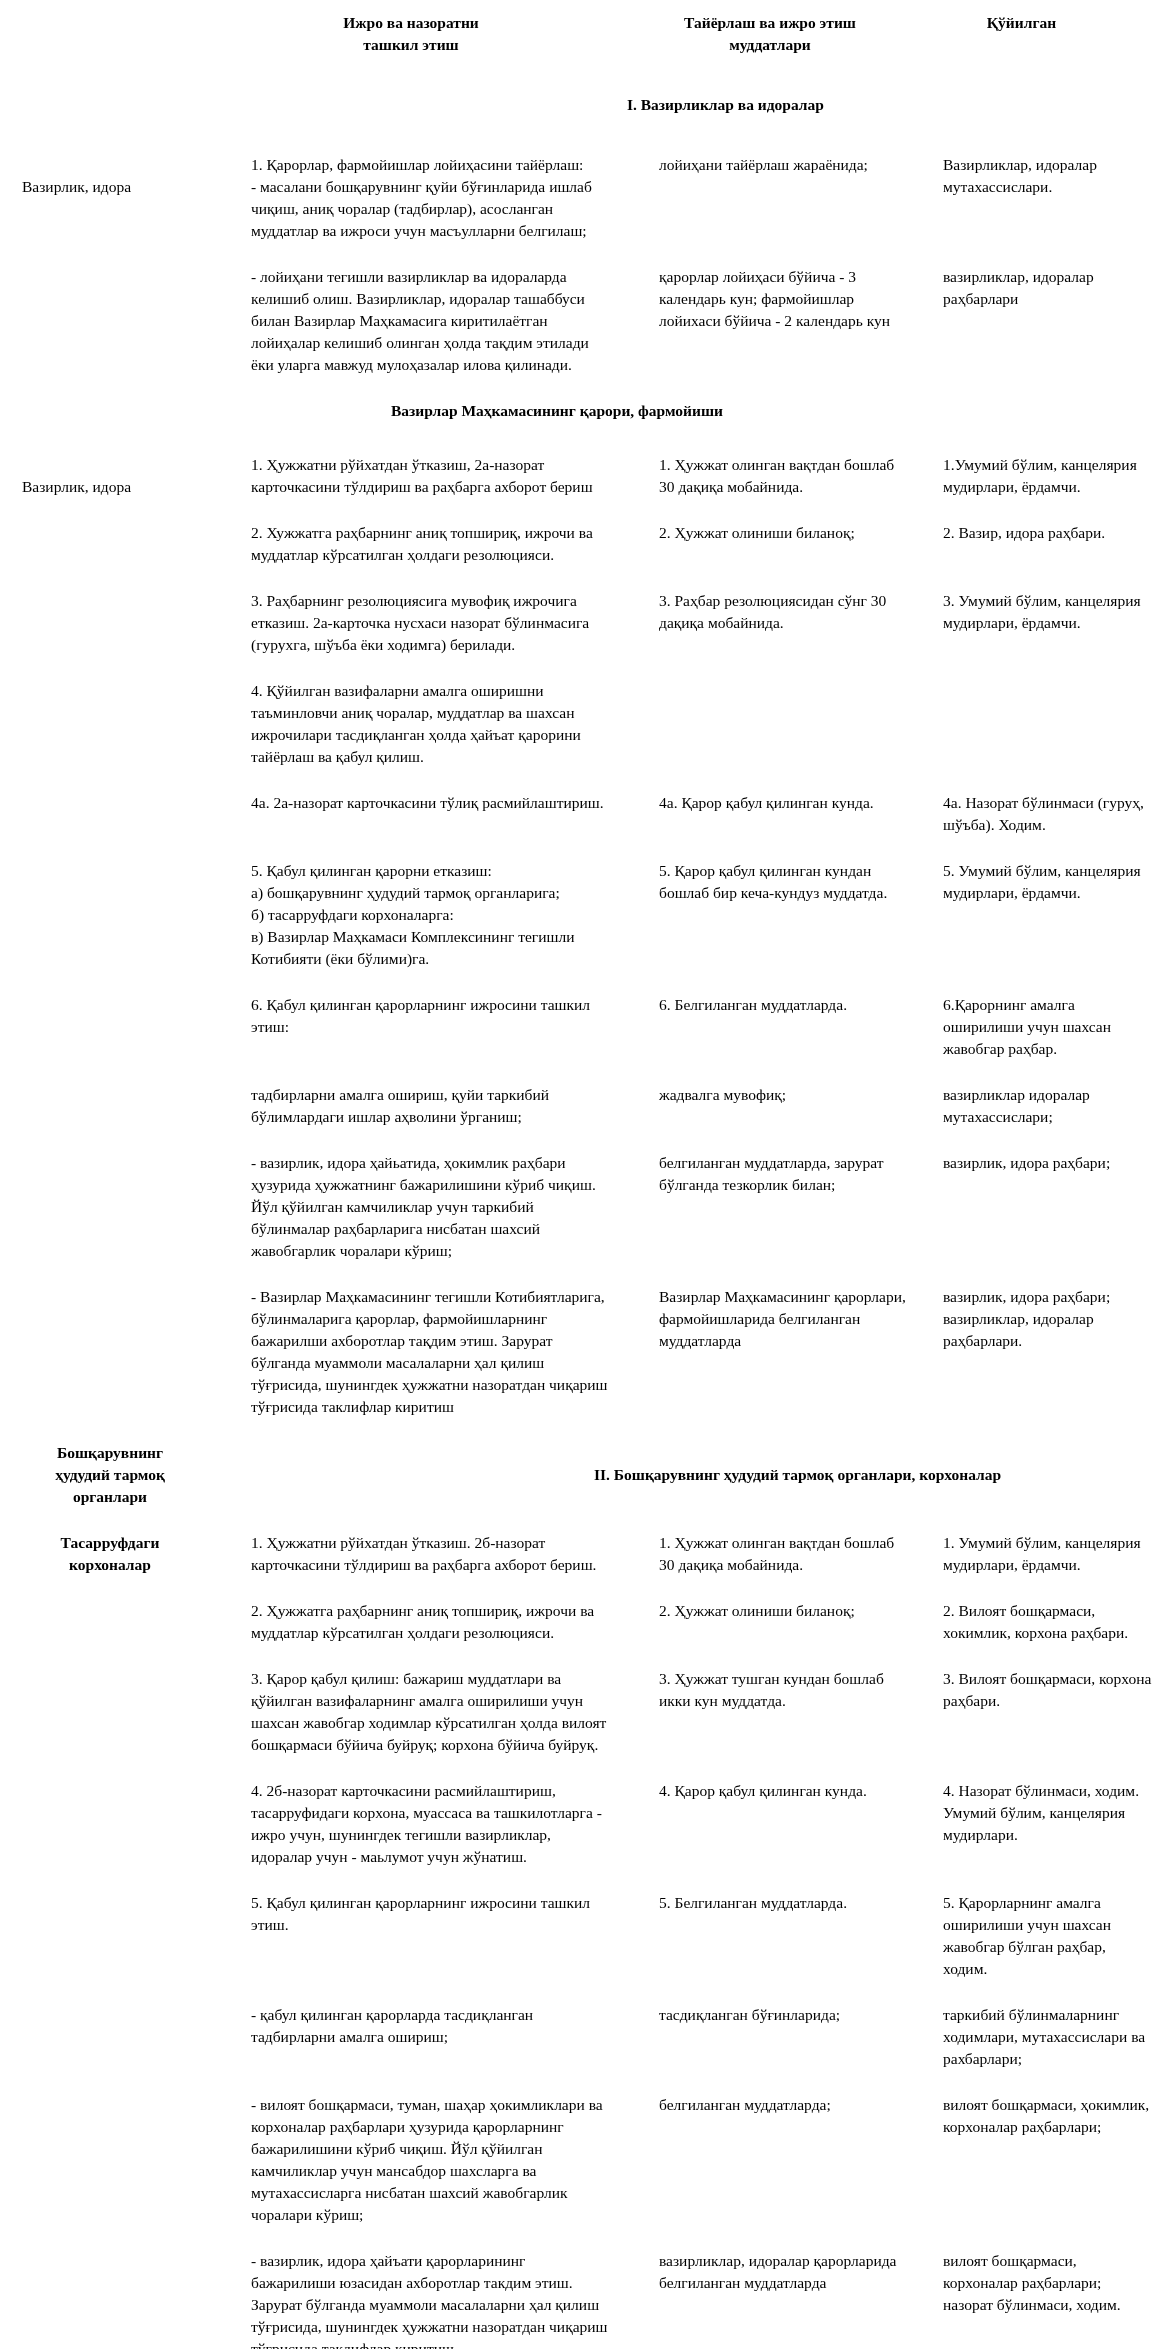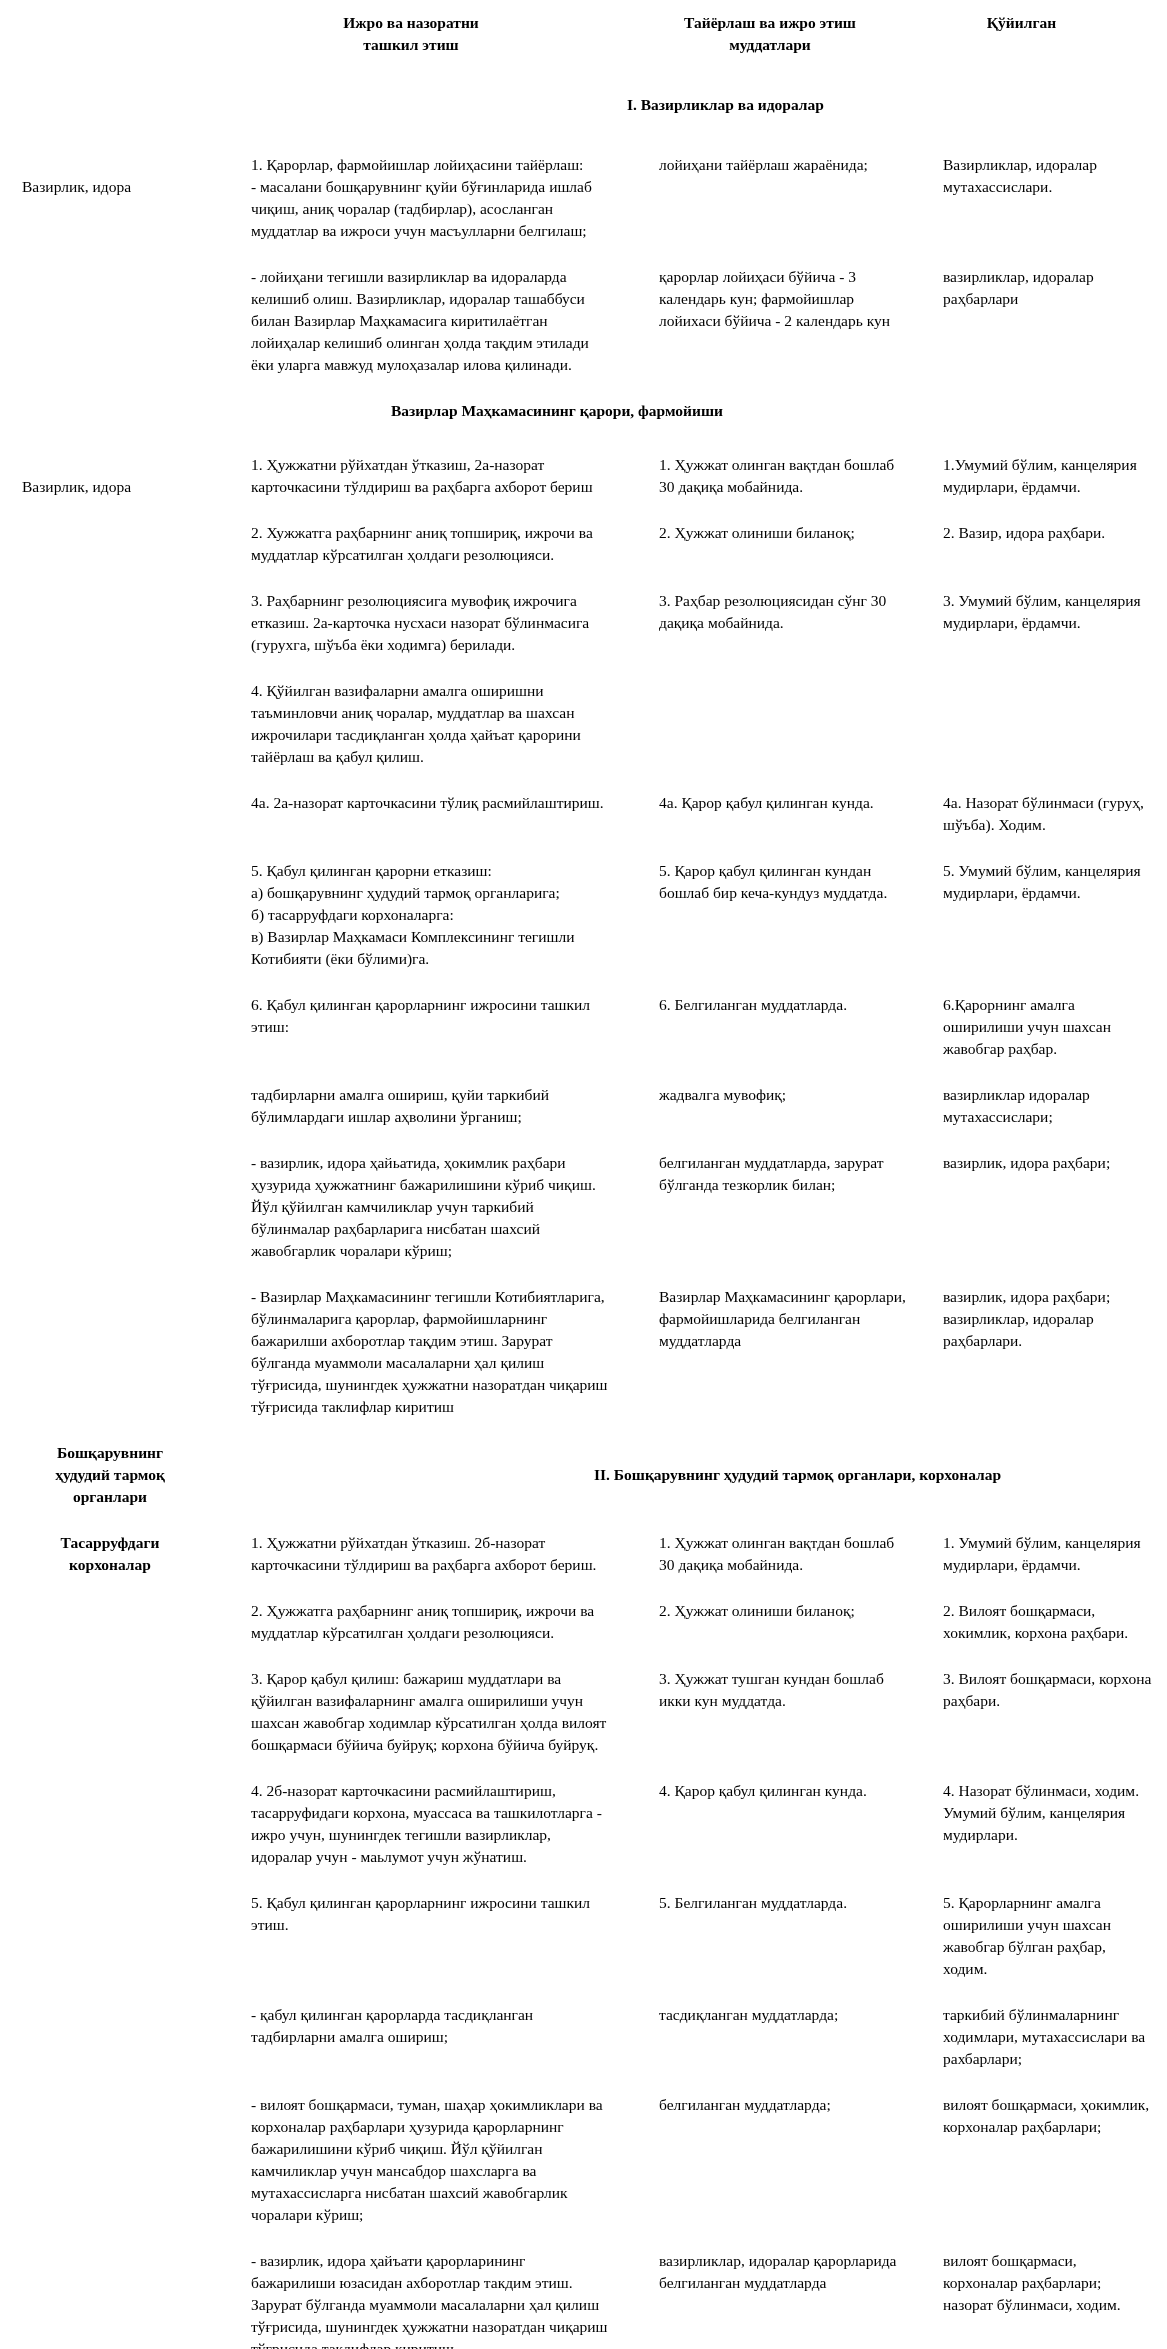--- a/index.html
+++ b/index.html
@@ -158,21 +158,21 @@
   </div>
   <div class="trow">
     <div class="cell org"></div>
     <div class="cell act">5. Қабул қилинган  қарорларнинг ижросини ташкил этиш.</div>
     <div class="cell trm">5. Белгиланган муддатларда.</div>
     <div class="cell rsp">5. Қарорларнинг амалга оширилиши учун шахсан жавобгар бўлган раҳбар, ходим.</div>
   </div>
   <div class="trow">
     <div class="cell org"></div>
     <div class="cell act">- қабул қилинган қарорларда тасдиқланган тадбирларни амалга ошириш;</div>
-    <div class="cell trm">тасдиқланган муддатларда;</div>
+    <div class="cell trm">тасдиқланган бўғинларида;</div>
     <div class="cell rsp">таркибий бўлинмаларнинг ходимлари, мутахассислари ва рахбарлари;</div>
   </div>
   <div class="trow">
     <div class="cell org"></div>
     <div class="cell act">- вилоят бошқармаси, туман, шаҳар ҳокимликлари ва корхоналар раҳбарлари ҳузурида қарорларнинг бажарилишини кўриб чиқиш. Йўл қўйилган камчиликлар учун мансабдор шахсларга ва мутахассисларга нисбатан шахсий жавобгарлик чоралари кўриш;</div>
     <div class="cell trm">белгиланган муддатларда;</div>
     <div class="cell rsp">вилоят бошқармаси, ҳокимлик, корхоналар раҳбарлари;</div>
   </div>
   <div class="trow">
     <div class="cell org"></div>

